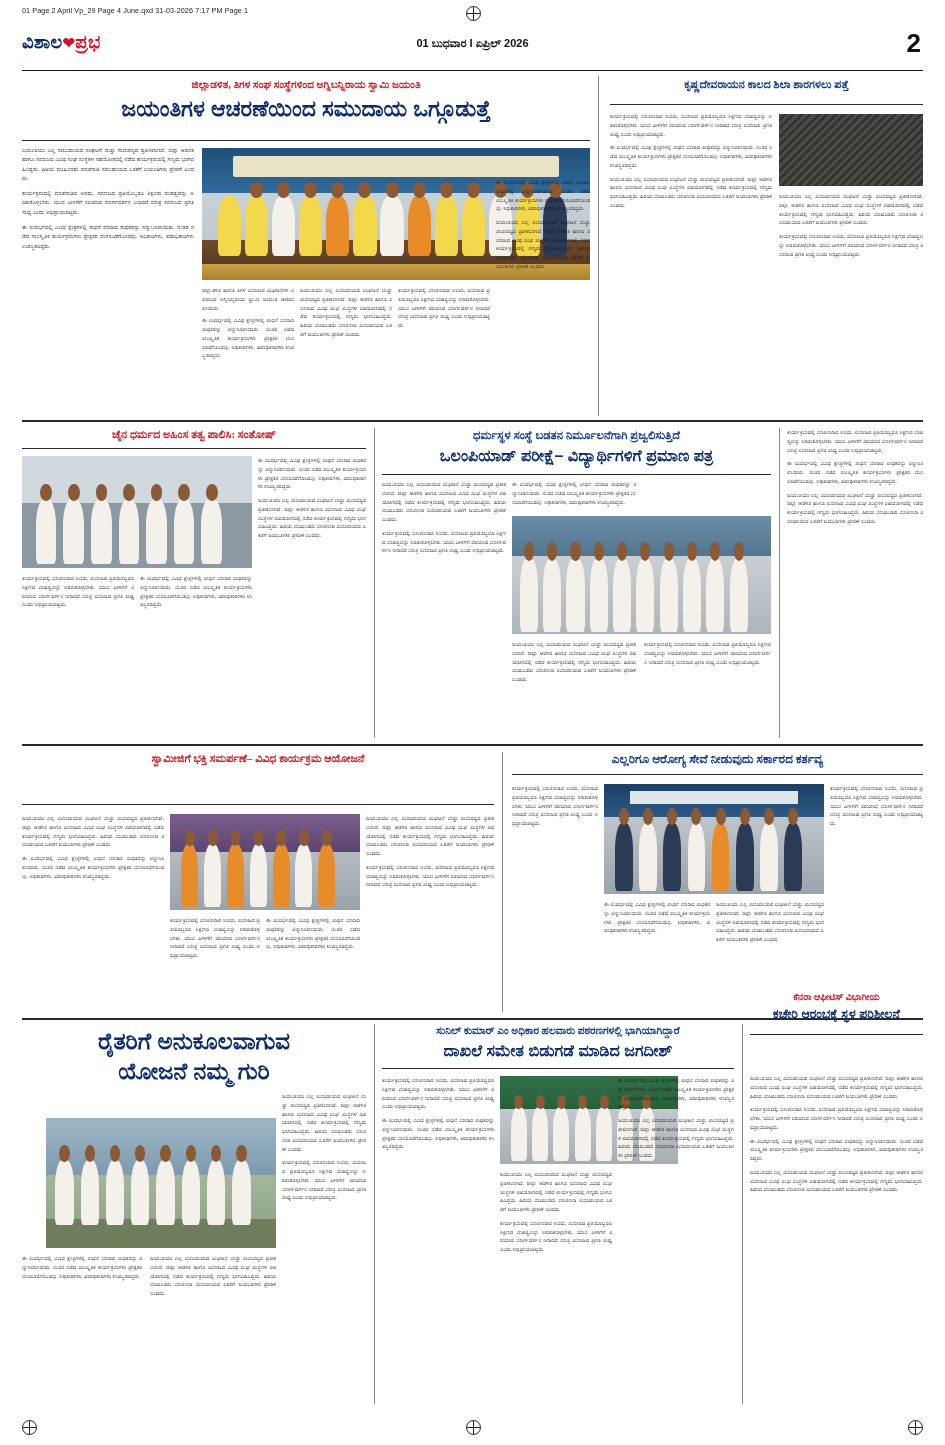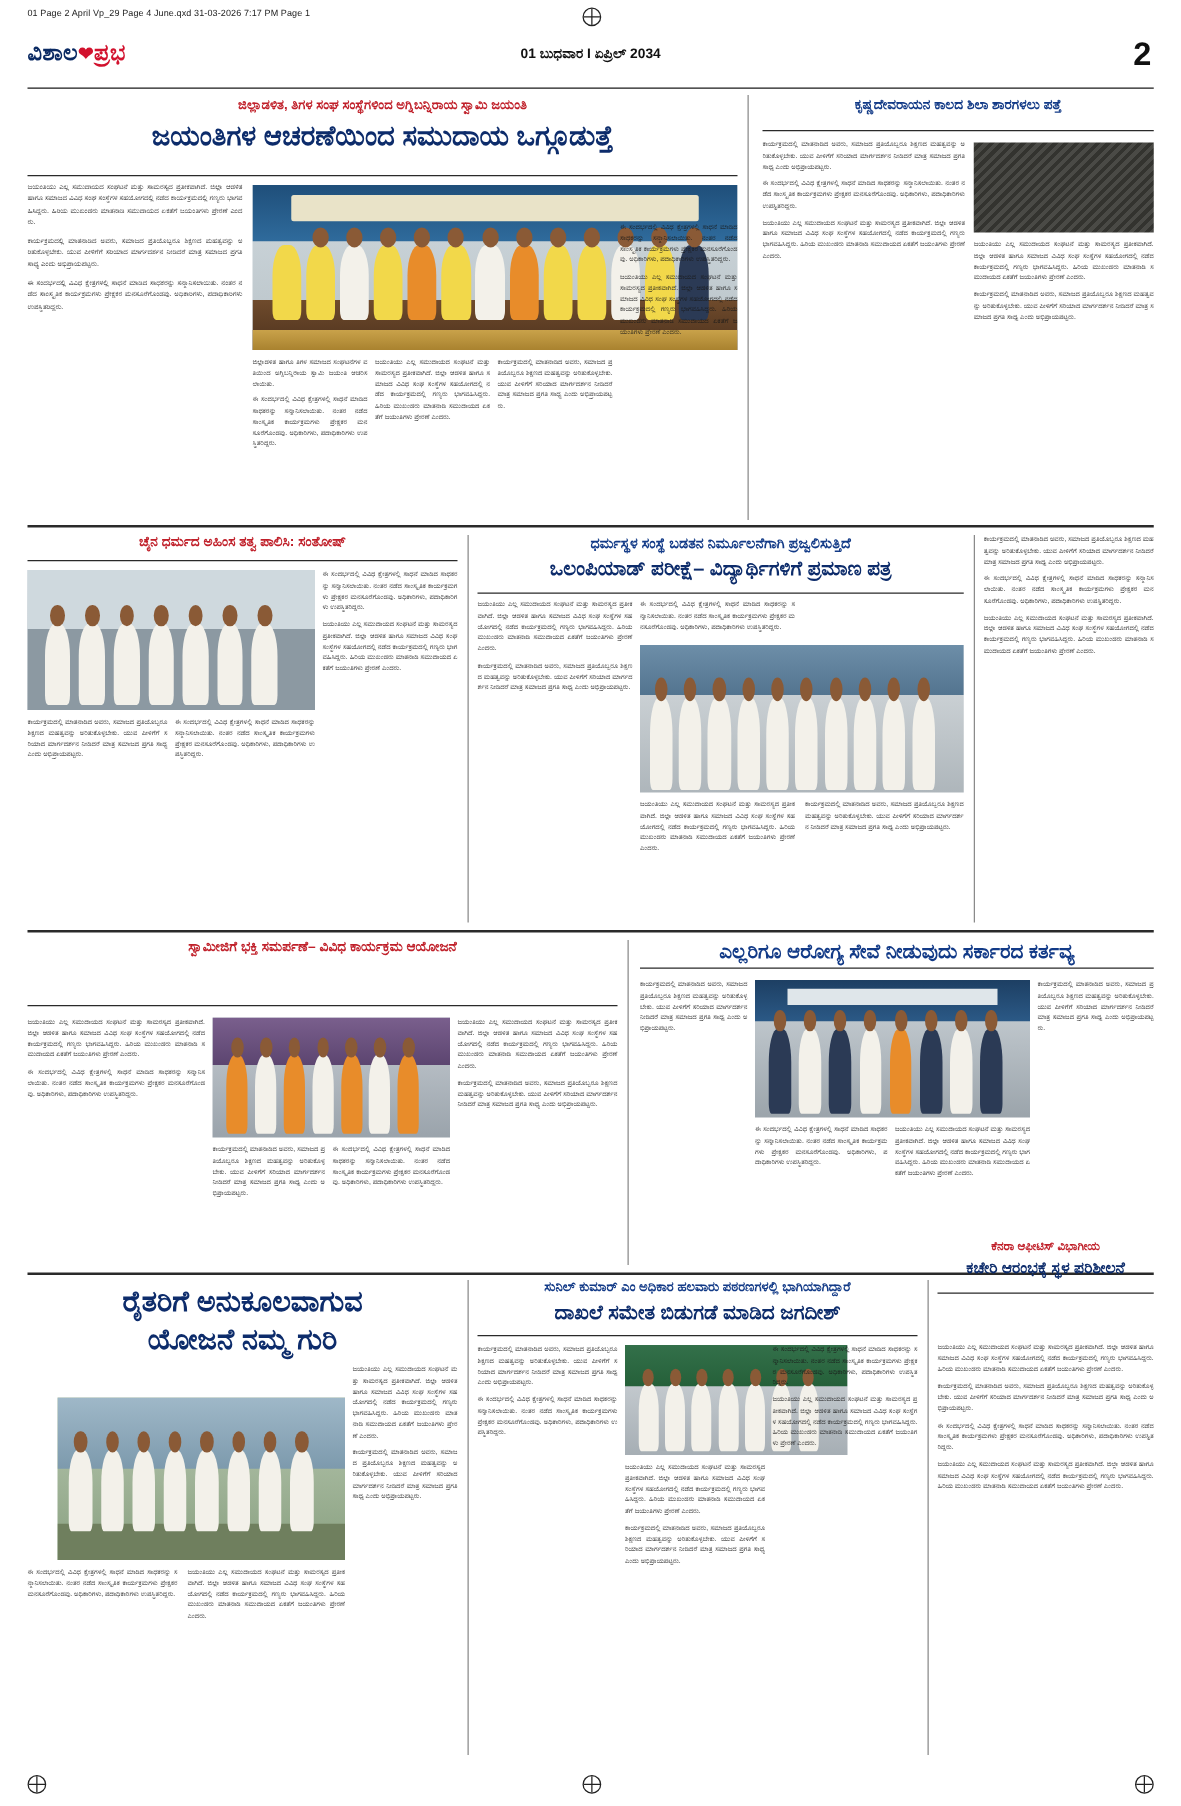--- a/index.html
+++ b/index.html
@@ -19,21 +19,21 @@
   
   .masthead{position:relative;height:42px;border-bottom:1.6px solid #1b1b1b;}
   .logo{position:absolute;left:0;top:4px;font-size:18px;font-weight:bold;color:#0b2a63;letter-spacing:.3px;}
   .logo .red{color:#d2122e;}
   .logo .heart{color:#d2122e;font-size:15px;}
   .dateline{position:absolute;left:50%;transform:translateX(-50%);top:9px;font-size:11px;font-weight:bold;color:#111;white-space:nowrap;}
   .pageno{position:absolute;right:2px;top:0px;font-size:26px;font-weight:bold;color:#111;}
 
   .blk{position:absolute;box-sizing:border-box;}
 
-  .kicker{font-size:10.5px;font-weight:bold;color:#c0202a;text-align:center;line-height:1.25;}
+  .kicker{font-size:10.5px;font-weight:bold;color:#c0202a;text-align:center;line-height:1.25;font-family:Liberation Serif, serif;}
   .kicker.blue{color:#123a87;}
   .headline{font-weight:bold;color:#0d2c6b;text-align:center;line-height:1.2;}
   .h-xl{font-size:22px;}
   .h-lg{font-size:19px;}
   .h-md{font-size:16px;}
   .h-sm{font-size:13.5px;}
   .h-red{color:#b01722;}
 
   
   .col{position:absolute;box-sizing:border-box;overflow:hidden;}
@@ -67,21 +67,21 @@
   <div class="reg reg-bot"></div>
   <div class="reg reg-botl"></div>
   <div class="reg reg-botr"></div>
 
   <div class="sheet">
 
     <div class="masthead">
       <div class="logo">
         <span>ವಿಶಾಲ</span><span class="heart">❤</span><span class="red">ಪ್ರಭ</span>
       </div>
-      <div class="dateline">01 ಬುಧವಾರ I ಏಪ್ರಿಲ್ 2034</div>
+      <div class="dateline">01 ಬುಧವಾರ I ಏಪ್ರಿಲ್ 2026</div>
       <div class="pageno">2</div>
     </div>
 
     <div class="vline" style="left:576px;top:48px;height:340px;"></div>
 
     <div class="blk" style="left:0;top:50px;width:568px;">
       <div class="kicker" style="padding:0 6px;">ಜಿಲ್ಲಾಡಳಿತ, ತಿಗಳ ಸಂಘ ಸಂಸ್ಥೆಗಳಿಂದ ಅಗ್ನಿಬನ್ನಿರಾಯ ಸ್ವಾಮಿ ಜಯಂತಿ</div>
       <div class="headline h-xl" style="margin-top:5px;">ಜಯಂತಿಗಳ ಆಚರಣೆಯಿಂದ ಸಮುದಾಯ ಒಗ್ಗೂಡುತ್ತೆ</div>
       <div class="divline" style="left:0;top:62px;width:568px;"></div>
     </div>
@@ -308,21 +308,21 @@
     </div>
     <div class="col" style="left:244px;top:888px;width:94px;height:96px;">
       <div class="txt">ಈ ಸಂದರ್ಭದಲ್ಲಿ ವಿವಿಧ ಕ್ಷೇತ್ರಗಳಲ್ಲಿ ಸಾಧನೆ ಮಾಡಿದ ಸಾಧಕರನ್ನು ಸನ್ಮಾನಿಸಲಾಯಿತು. ನಂತರ ನಡೆದ ಸಾಂಸ್ಕೃತಿಕ ಕಾರ್ಯಕ್ರಮಗಳು ಪ್ರೇಕ್ಷಕರ ಮನಸೂರೆಗೊಂಡವು. ಅಧಿಕಾರಿಗಳು, ಪದಾಧಿಕಾರಿಗಳು ಉಪಸ್ಥಿತರಿದ್ದರು.</div>
     </div>
     <div class="col" style="left:344px;top:786px;width:128px;height:198px;">
       <div class="txt">ಜಯಂತಿಯು ಎಲ್ಲ ಸಮುದಾಯದ ಸಂಘಟನೆ ಮತ್ತು ಸಾಮರಸ್ಯದ ಪ್ರತೀಕವಾಗಿದೆ. ಜಿಲ್ಲಾ ಆಡಳಿತ ಹಾಗೂ ಸಮಾಜದ ವಿವಿಧ ಸಂಘ ಸಂಸ್ಥೆಗಳ ಸಹಯೋಗದಲ್ಲಿ ನಡೆದ ಕಾರ್ಯಕ್ರಮದಲ್ಲಿ ಗಣ್ಯರು ಭಾಗವಹಿಸಿದ್ದರು. ಹಿರಿಯ ಮುಖಂಡರು ಮಾತನಾಡಿ ಸಮುದಾಯದ ಏಕತೆಗೆ ಜಯಂತಿಗಳು ಪ್ರೇರಣೆ ಎಂದರು.</div>
       <div class="txt" style="margin-top:5px;">ಕಾರ್ಯಕ್ರಮದಲ್ಲಿ ಮಾತನಾಡಿದ ಅವರು, ಸಮಾಜದ ಪ್ರತಿಯೊಬ್ಬರೂ ಶಿಕ್ಷಣದ ಮಹತ್ವವನ್ನು ಅರಿತುಕೊಳ್ಳಬೇಕು. ಯುವ ಪೀಳಿಗೆಗೆ ಸರಿಯಾದ ಮಾರ್ಗದರ್ಶನ ನೀಡಿದರೆ ಮಾತ್ರ ಸಮಾಜದ ಪ್ರಗತಿ ಸಾಧ್ಯ ಎಂದು ಅಭಿಪ್ರಾಯಪಟ್ಟರು.</div>
     </div>
 
     <div class="blk" style="left:490px;top:724px;width:411px;">
-      <div class="kicker blue" style="font-size:16px;">ಎಲ್ಲರಿಗೂ ಆರೋಗ್ಯ ಸೇವೆ ನೀಡುವುದು ಸರ್ಕಾರದ ಕರ್ತವ್ಯ</div>
+      <div class="kicker blue" style="font-size:12px;">ಎಲ್ಲರಿಗೂ ಆರೋಗ್ಯ ಸೇವೆ ನೀಡುವುದು ಸರ್ಕಾರದ ಕರ್ತವ್ಯ</div>
       <div class="divline" style="left:0;top:22px;width:411px;"></div>
     </div>
     <div class="photo" style="left:582px;top:756px;width:220px;height:110px;background:linear-gradient(#cdd4d9,#9ba4ab);">
       <div style="position:absolute;left:0;top:0;width:100%;height:30%;background:linear-gradient(#1d3f63,#2b5986);"></div>
       <div style="position:absolute;left:12%;top:6%;width:76%;height:12%;background:#dfe6ea;"></div>
       <div class="fig b" style="left:5%;bottom:3%;height:62%;width:8%;">
           <div class="head"></div>
         </div>
       <div class="fig w" style="left:16%;bottom:3%;height:62%;width:8%;">
           <div class="head"></div>

